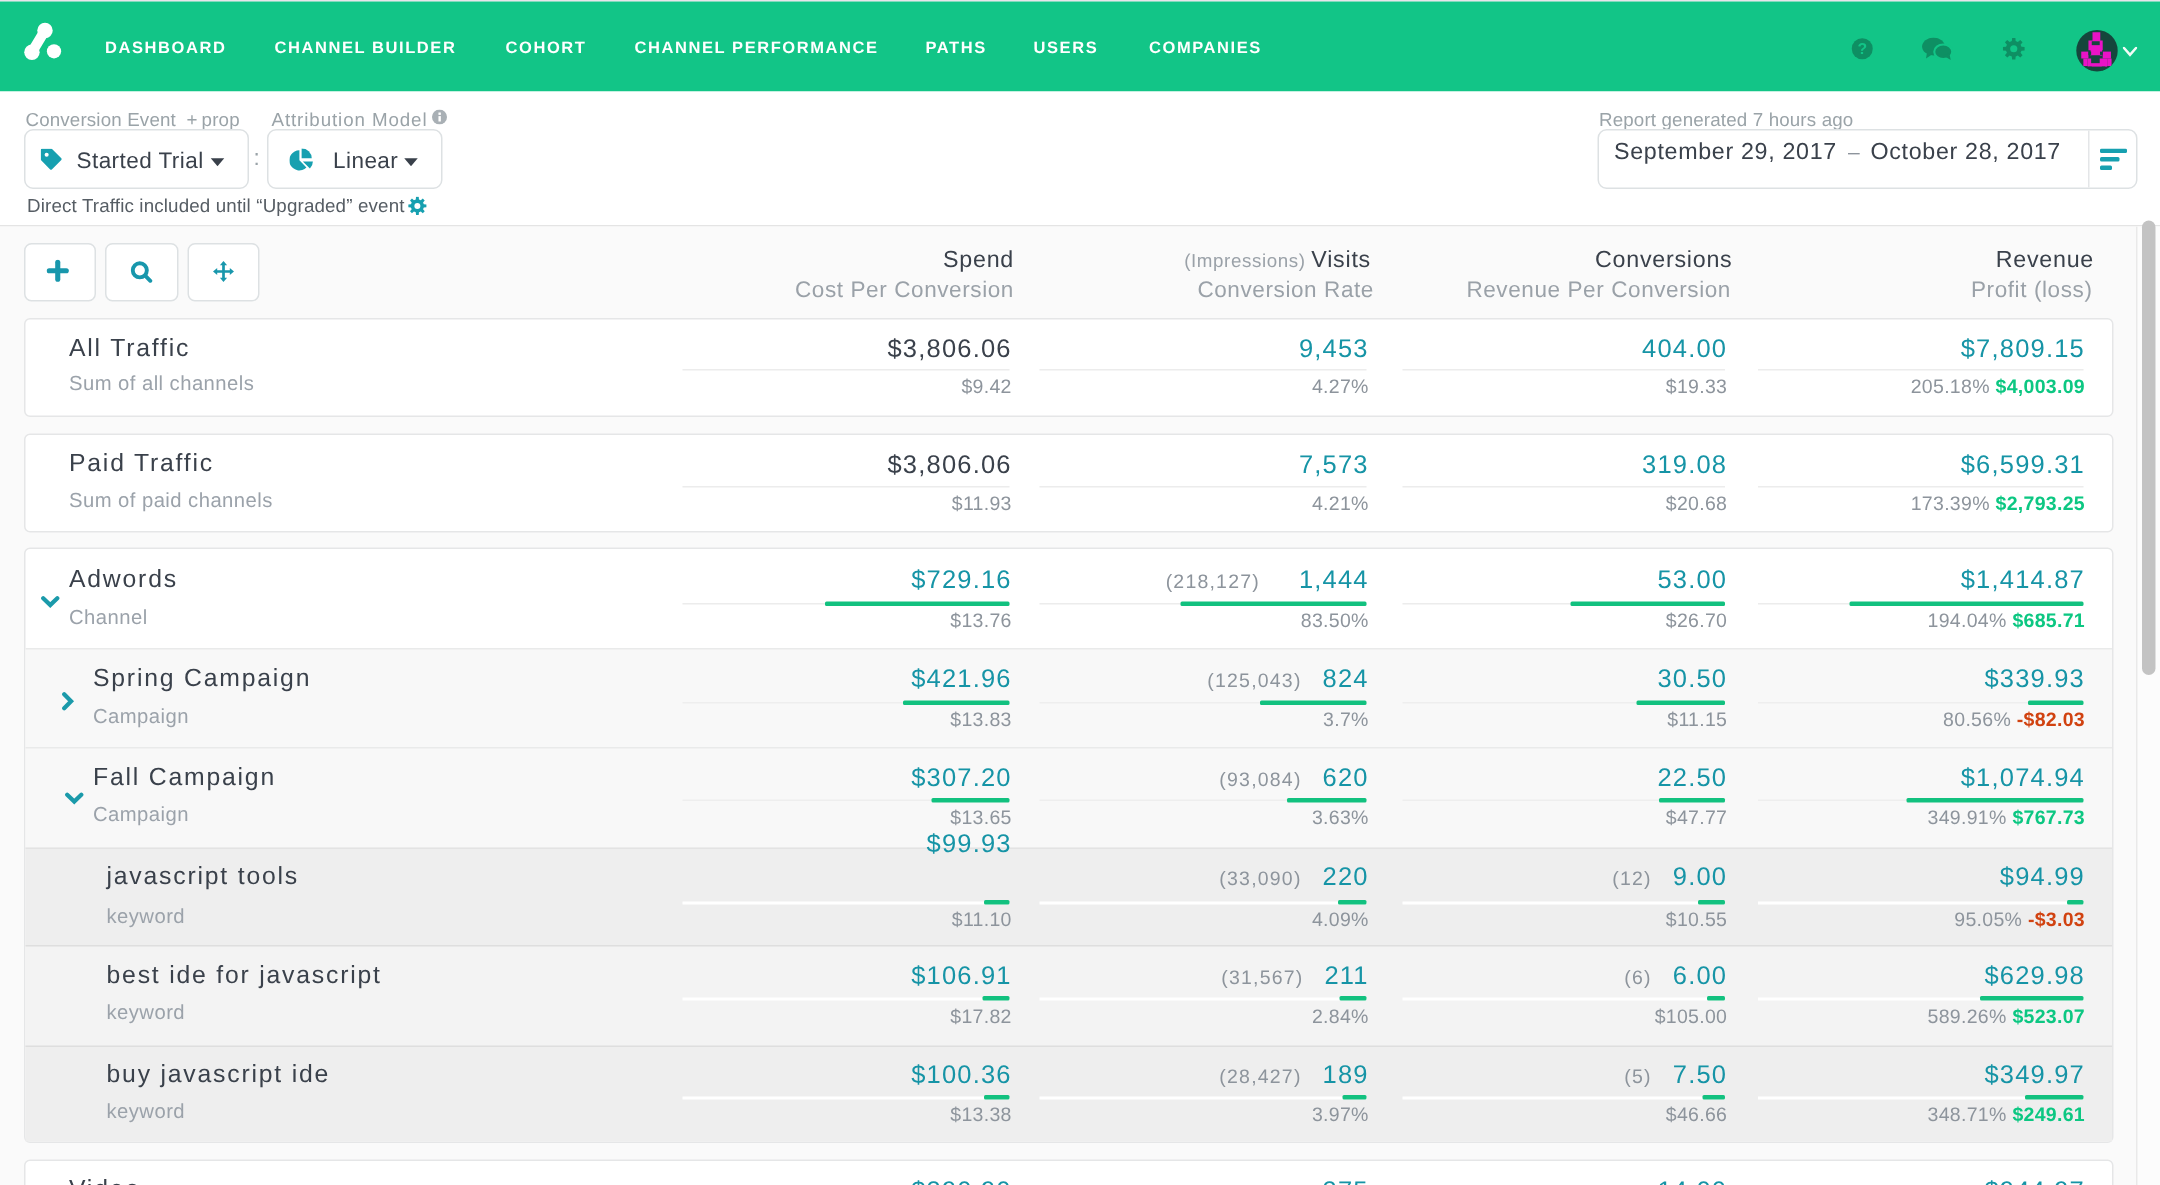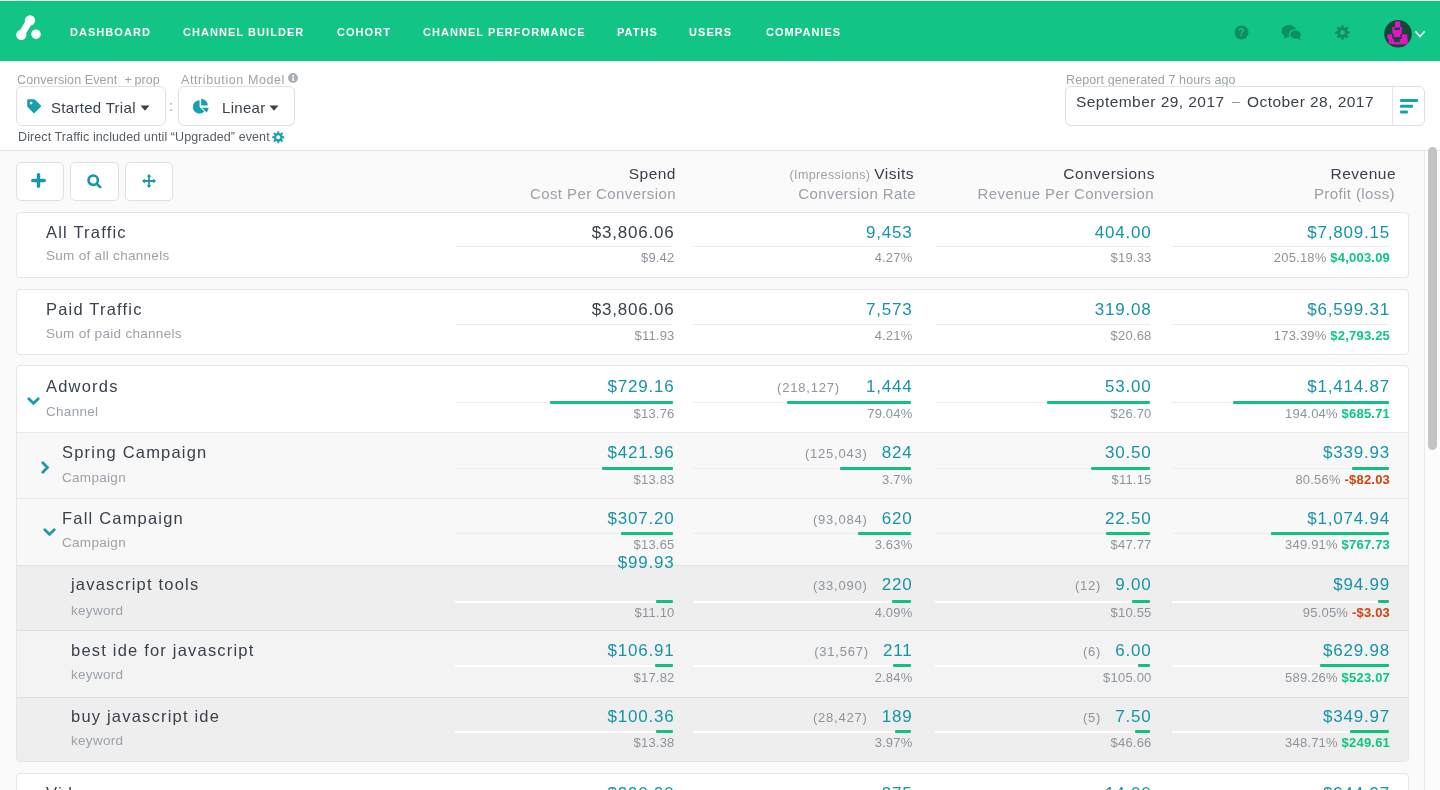--- a/index.html
+++ b/index.html
@@ -208,21 +208,21 @@
 <div class="abs bar" style="left:787px;top:400.5px;width:124px;"></div>
 <div class="abs" style="left:935px;top:401.5px;width:215px;height:1px;background:#ececec;"></div>
 <div class="abs bar" style="left:1047px;top:400.5px;width:103px;"></div>
 <div class="abs" style="left:1172px;top:401.5px;width:217px;height:1px;background:#ececec;"></div>
 <div class="abs bar" style="left:1233px;top:400.5px;width:156px;"></div>
 <div class="abs val teal" style="right:765.5px;top:377px;">$729.16</div>
 <div class="abs" style="right:527.5px;top:377px;white-space:nowrap;"><span class="paren" style="margin-right:26px;">(218,127)</span><span class="val teal">1,444</span></div>
 <div class="abs" style="right:288.5px;top:377px;white-space:nowrap;"><span class="val teal">53.00</span></div>
 <div class="abs val teal" style="right:50px;top:377px;">$1,414.87</div>
 <div class="abs sub" style="right:765.5px;top:406.0px;">$13.76</div>
-<div class="abs sub" style="right:527.5px;top:406.0px;">79.04%</div>
+<div class="abs sub" style="right:527.5px;top:406.0px;">83.50%</div>
 <div class="abs sub" style="right:288.5px;top:406.0px;margin-left:17px;">$26.70</div>
 <div class="abs sub" style="right:50px;top:406.0px;"><span>194.04%</span> <span class="grn">$685.71</span></div>
 <div class="abs" style="left:17px;top:432px;width:1391px;height:66px;background:#f8f8f8;"></div>
 <div class="abs" style="left:17px;top:432px;width:1391px;height:1px;background:#e9eaea;"></div>
 <div class="abs title" style="left:62px;top:443px;">Spring Campaign</div>
 <div class="abs subtitle" style="left:62px;top:469.5px;">Campaign</div>
 <svg class="abs" style="left:41px;top:461px;" width="10" height="13" viewBox="0 0 10 13">
     <path d="M1.8 1.8 L6.4 6.5 L1.8 11.2" stroke="#1b9aaa" stroke-width="2.8" fill="none" stroke-linecap="round"></path>
   </svg>
 <div class="abs" style="left:455px;top:467.5px;width:218px;height:1px;background:#eeeeee;"></div>

